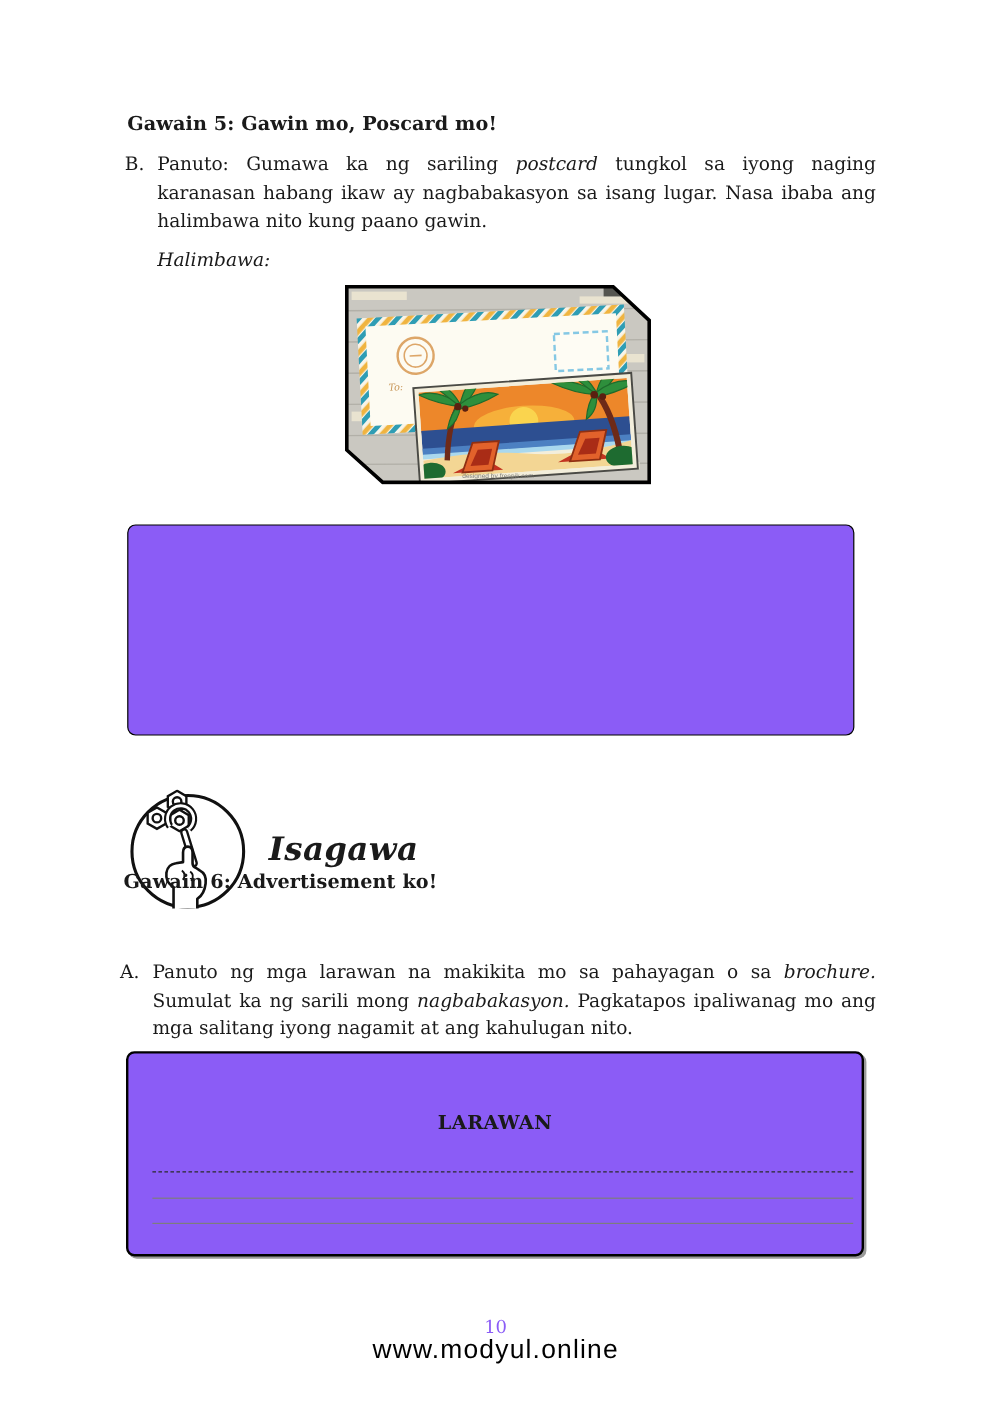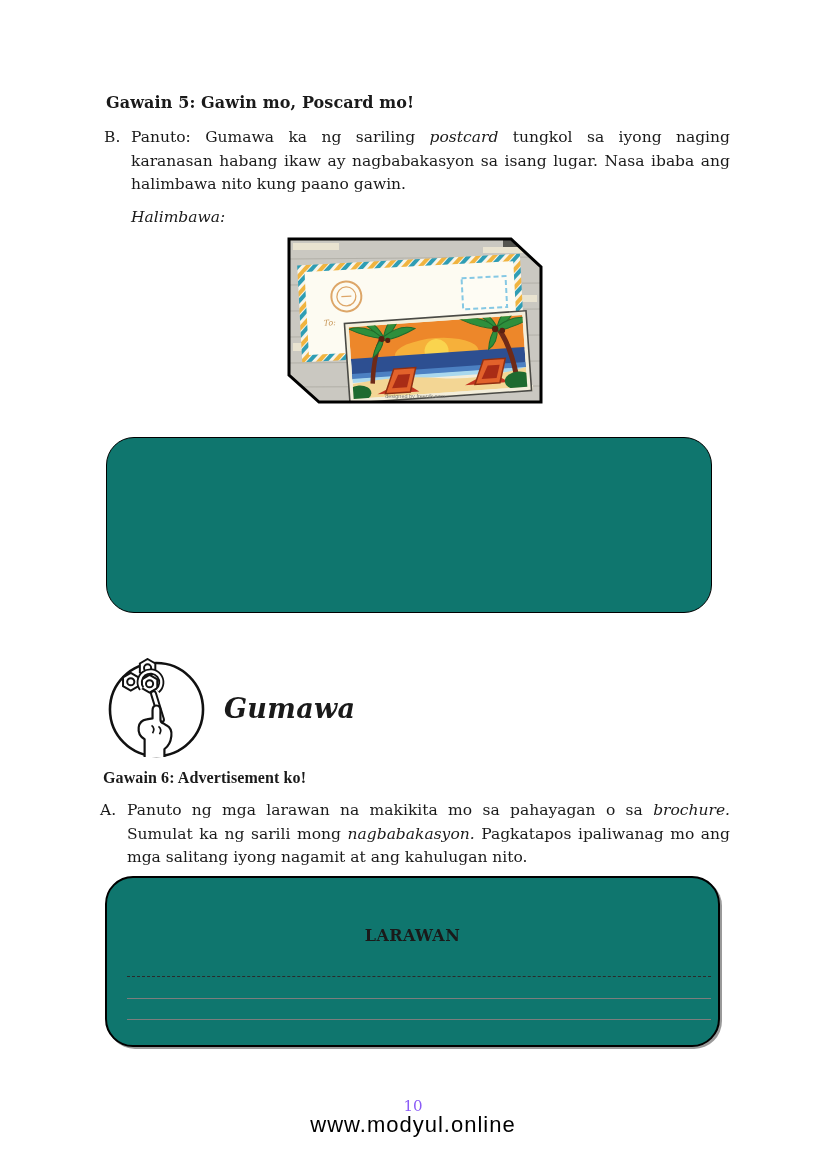--- a/index.html
+++ b/index.html
@@ -9,21 +9,21 @@
     overflow:hidden;
   }
   .abs{position:absolute;}
   .heading{font-weight:bold;font-size:16px;letter-spacing:.1px;}
   .para{display:flex;font-size:15.5px;line-height:23.5px;}
   .plabel{flex:0 0 27px;}
   .ptext{flex:1;text-align:justify;}
   .ptext i{font-style:italic;}
   .example-label{font-style:italic;font-size:15.5px;}
   .answer-box{
-    border:1.6px solid #000;border-radius:28px;background:#0f766e;box-sizing:border-box;
+    border:1.6px solid #000;border-radius:7px;background:#8b5cf6;box-sizing:border-box;
   }
   .answer-box.shadowed{box-shadow:2px 2px 0 #9a9a9a;border-width:2px;}
   .box-title{
     position:absolute;left:0;right:0;top:48px;text-align:center;
     font-weight:bold;font-size:16px;letter-spacing:.4px;
   }
   .wline{position:absolute;left:20px;width:584px;height:0;}
   .wline.dashed{border-top:1.5px dashed #2a2a2a;}
   .wline.thin{border-top:1.2px solid #7d7d7d;}
   .isagawa-label{
@@ -177,23 +177,23 @@
     <path d="M47,36 L55,62" stroke="#fff" stroke-width="3" stroke-linecap="round"></path>
   </g>
 
   <g>
     <path d="M38,100 L38,82 Q31,78 32,70 Q33,63 40,62 L46,61 L46,53 Q46,48 50,48 Q54,48 54,53 L54,62 Q54,65 57,66 L60,68 Q66,71 65,79 Q64,88 58,92 L58,100" fill="#fff" stroke="#111" stroke-width="2.2" stroke-linejoin="round"></path>
     <path d="M45,68 q4,3 1,8" fill="none" stroke="#111" stroke-width="1.6"></path>
     <path d="M52,69 q4,3 1,8" fill="none" stroke="#111" stroke-width="1.6"></path>
   </g>
 </svg>
 
-<div class="abs isagawa-label" style="left:224px;top:693px;">Gumawa</div>
-
-<div class="abs heading" style="left:103px;top:769px;font-family:Liberation Serif, serif;">Gawain 6: Advertisement ko!</div>
+<div class="abs isagawa-label" style="left:224px;top:693px;">Isagawa</div>
+
+<div class="abs heading" style="left:103px;top:725px;">Gawain 6: Advertisement ko!</div>
 
 <div class="abs para" style="left:100px;top:799px;width:630px;">
   <span class="plabel">A.</span>
   <span class="ptext"><span>Panuto ng mga larawan na makikita mo sa pahayagan o sa </span><i>brochure.</i><span> Sumulat ka ng sarili mong </span><i>nagbabakasyon.</i><span> Pagkatapos ipaliwanag mo ang mga salitang iyong nagamit at ang kahulugan nito.</span></span>
 </div>
 
 <div class="abs answer-box shadowed" style="left:105px;top:876px;width:615px;height:171px;">
   <div class="box-title">LARAWAN</div>
   <div class="wline dashed" style="top:98px;"></div>
   <div class="wline thin" style="top:120px;"></div>

